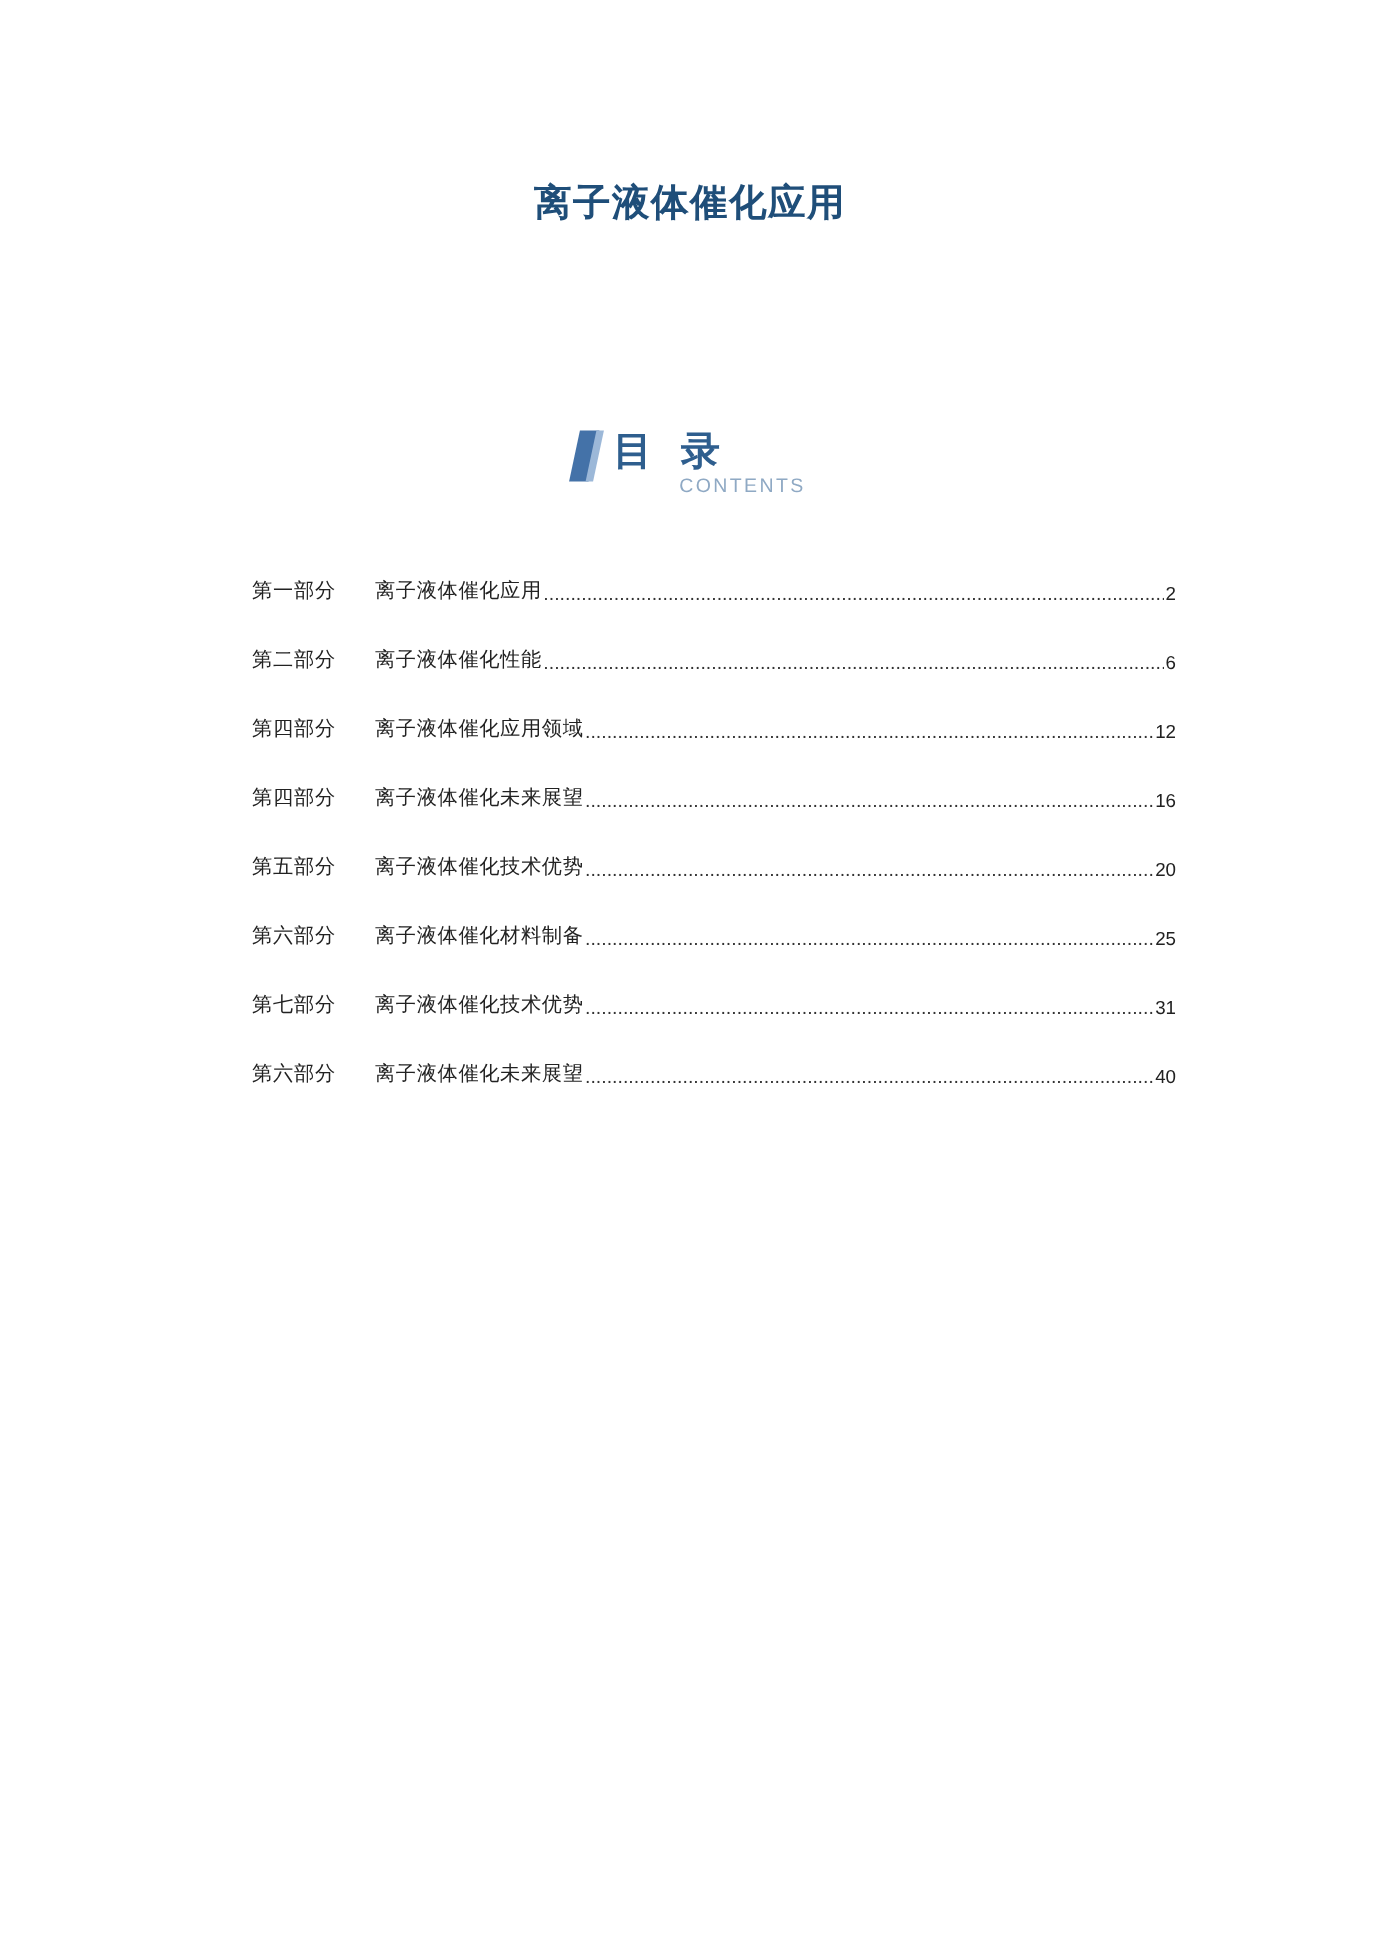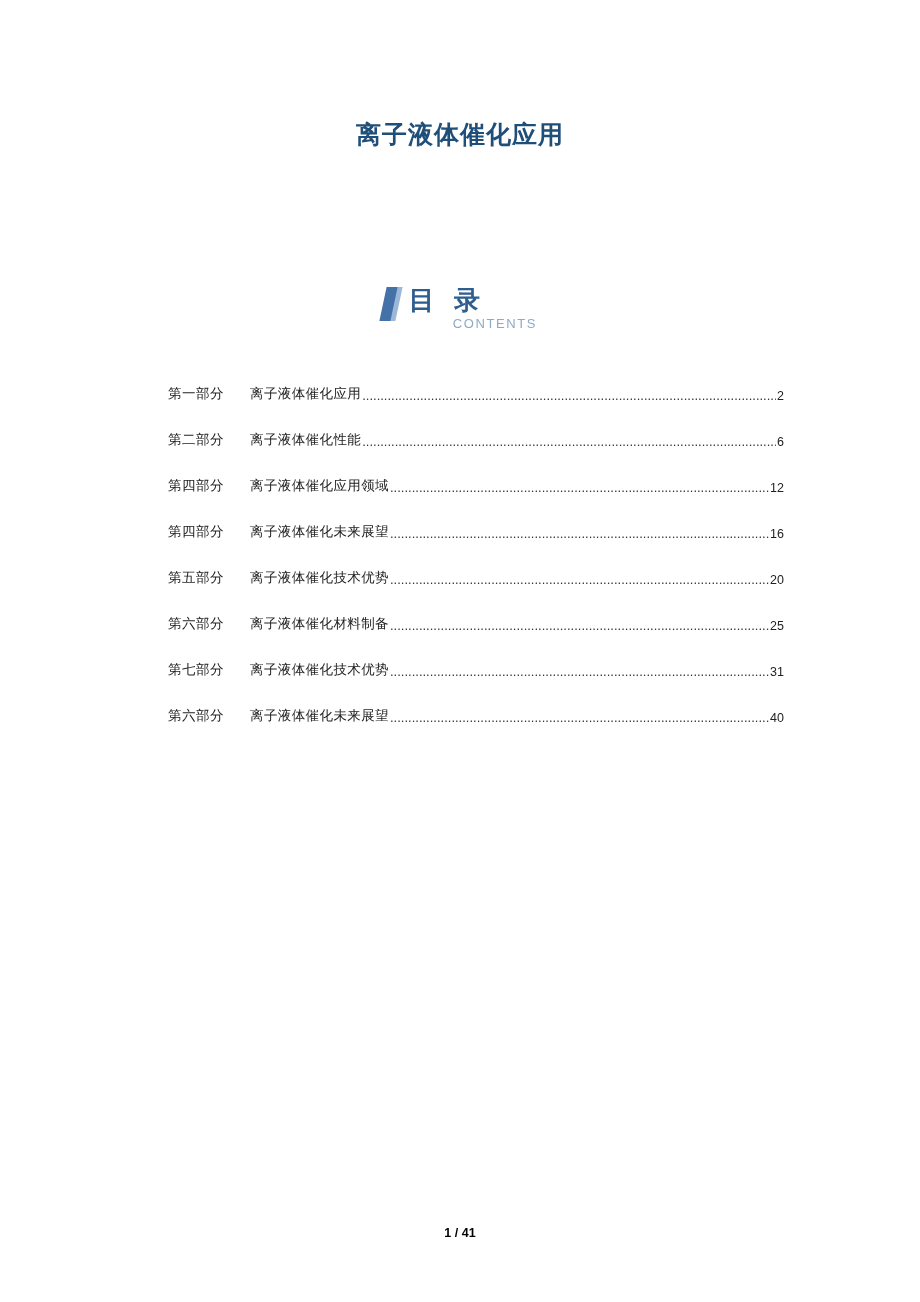--- a/index.html
+++ b/index.html
@@ -196,15 +196,14 @@
 
     <div class="toc-row">
       <span class="toc-part">第六部分</span>
       <span class="toc-label">离子液体催化未来展望</span>
       <span class="toc-dots">.........................................................................................................................................</span>
       <span class="toc-page">40</span>
     </div>
 
   </div>
 
-  <div class="footer">1 / 41</div>
 
 </div>
 
 </body></html>

